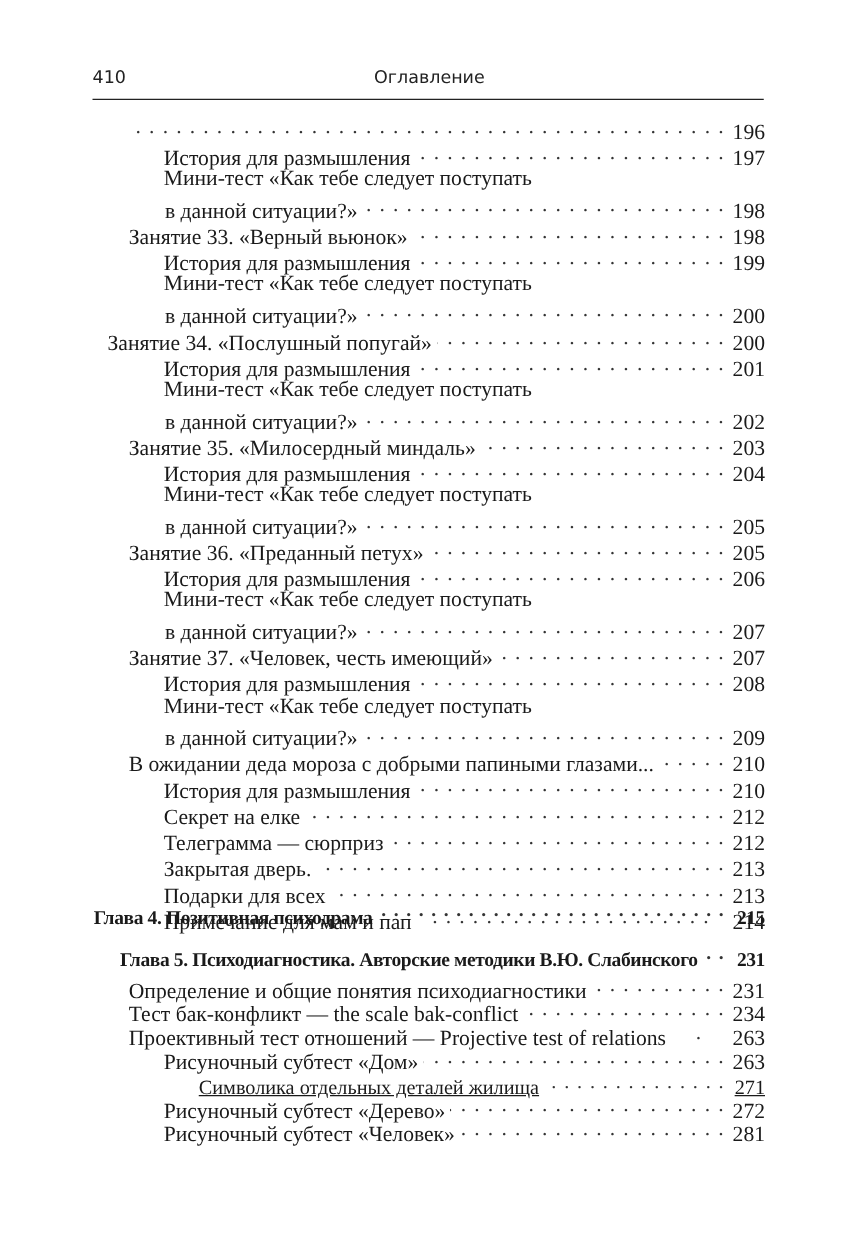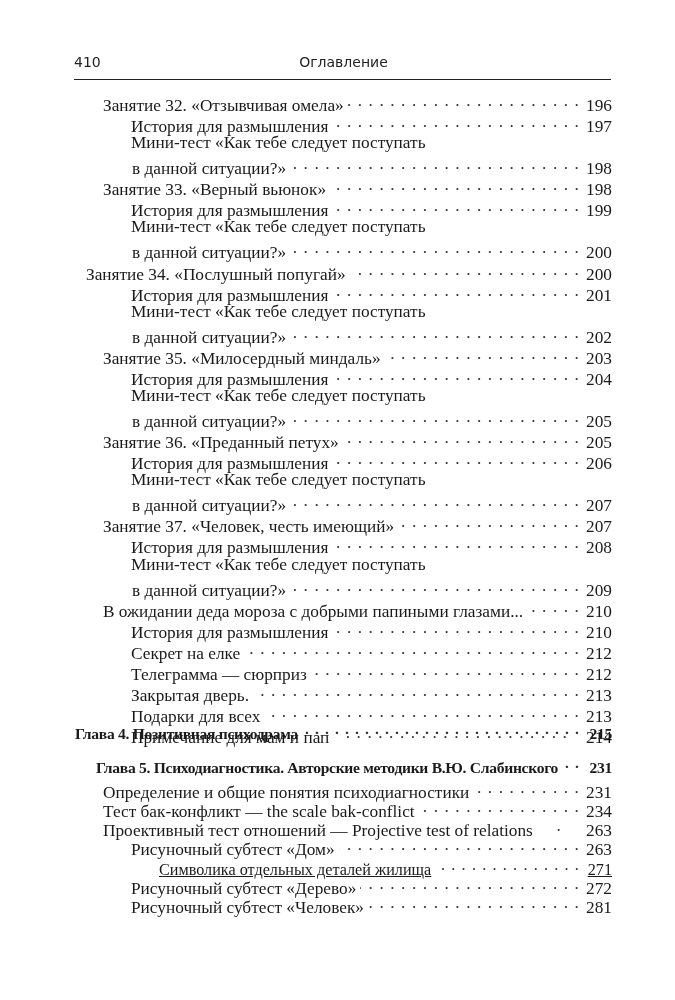--- a/index.html
+++ b/index.html
@@ -26,21 +26,20 @@
 <body>
 
 <div class="run-head">
   <span class="pnum">410</span>
   <span class="title">Оглавление</span>
 </div>
 <div class="rule"></div>
 
 <div class="toc" id="toc">
     <div class="row" style="left: 103px; top: 91px;">
-      <span class="txt">Занятие 32. «Отзывчивая омела»</span>
       <span class="lead"></span>
       <span class="pg">196</span>
     </div>
     <div class="row" style="left: 131px; top: 112.07px;">
       <span class="txt">История для размышления</span>
       <span class="lead"></span>
       <span class="pg">197</span>
     </div>
     <div class="row nolead" style="left: 131px; top: 133.14px;">
       <span class="txt">Мини-тест «Как тебе следует поступать</span>

